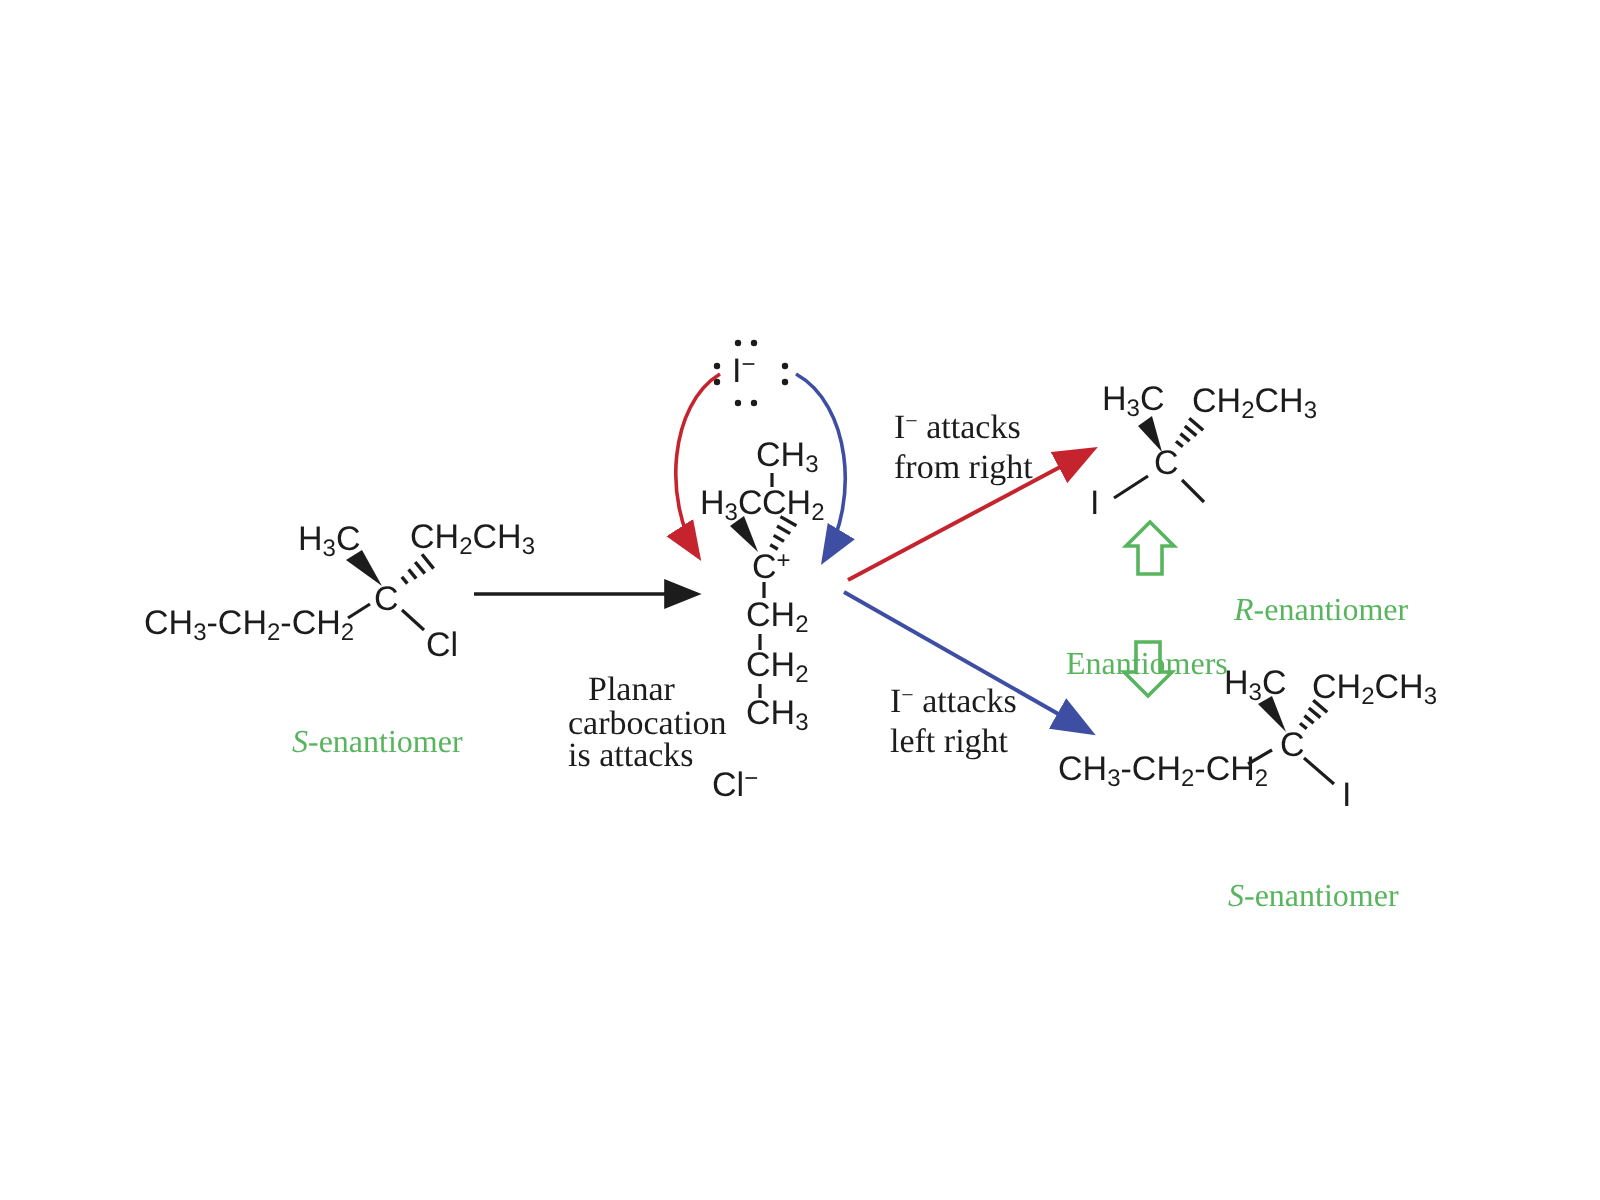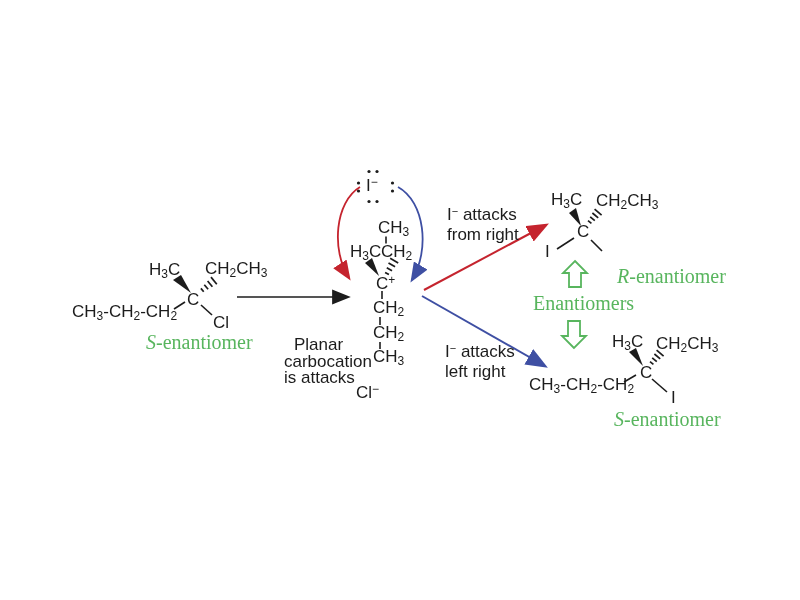--- a/index.html
+++ b/index.html
@@ -3,23 +3,23 @@
 <meta charset="utf-8">
 <style>
   html,body{margin:0;padding:0;background:#ffffff;}
   .canvas{position:relative;width:800px;height:600px;background:#ffffff;overflow:hidden;
           font-family:"Liberation Sans",sans-serif;color:var(--ink,#1c1c1c);}
   .layer{position:absolute;left:0;top:0;}
   .t{position:absolute;white-space:nowrap;line-height:1;}
   .f{font-family:"Liberation Sans",sans-serif;font-size:17px;}
   .f sub{font-size:12px;vertical-align:-3px;}
   .f sup{font-size:12px;vertical-align:5px;}
-  .ann{font-family:Liberation Sans, sans-serif;font-size:17px;}
+  .ann{font-family:Liberation Serif, serif;font-size:17px;}
   .ann sup{font-size:11px;vertical-align:5px;}
-  .green{color:var(--green,#58b55e);font-family:"Liberation Serif",serif;font-size:20px;}
+  .green{color:var(--green,#58b55e);font-family:"Liberation Serif",serif;font-size:16px;margin-top:32px;}
   .it{font-style:italic;}
   .bond{stroke:var(--ink,#1c1c1c);stroke-width:1.6;}
   .hash{stroke:var(--ink,#1c1c1c);stroke-width:1.7;}
   .wedge{fill:var(--ink,#1c1c1c);}
   .dot{fill:var(--ink,#1c1c1c);}
   .ar-black{stroke:var(--ink,#1c1c1c);stroke-width:1.7;fill:none;}
   .ar-red{stroke:var(--red,#c5242e);stroke-width:2;fill:none;}
   .ar-blue{stroke:var(--blue,#3e4fa3);stroke-width:2;fill:none;}
   .curve-red{stroke:var(--red,#c5242e);stroke-width:1.8;fill:none;}
   .curve-blue{stroke:var(--blue,#3e4fa3);stroke-width:1.8;fill:none;}

